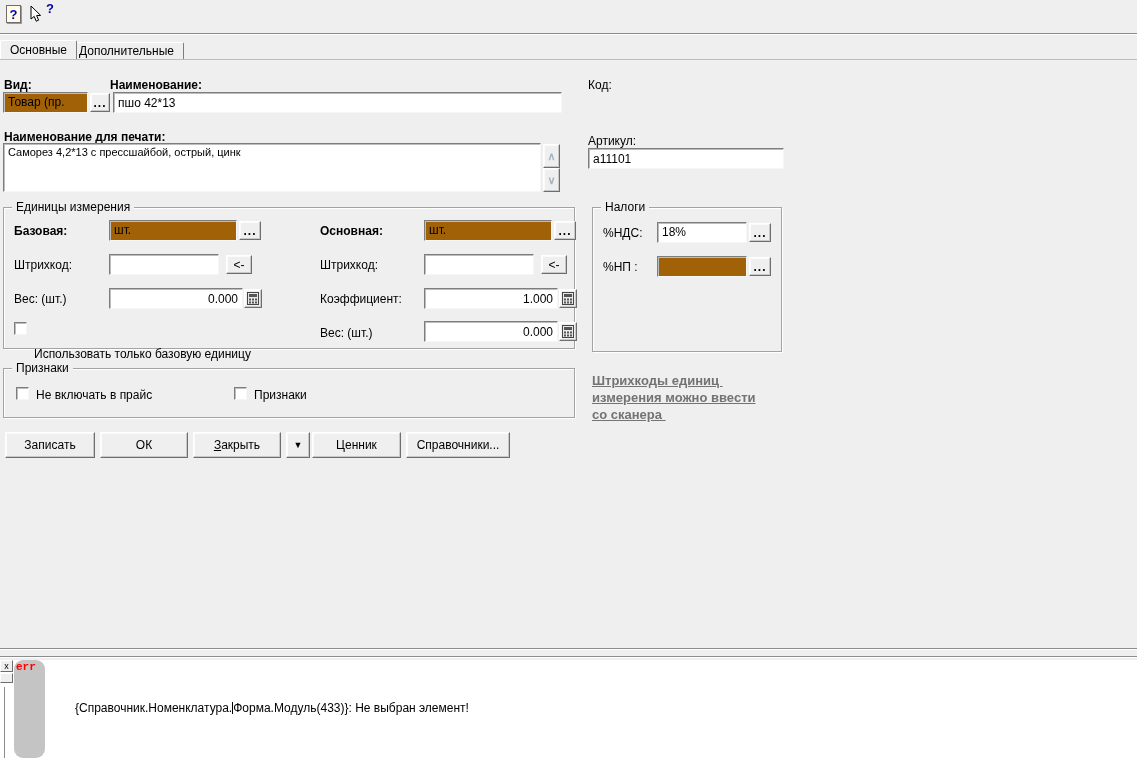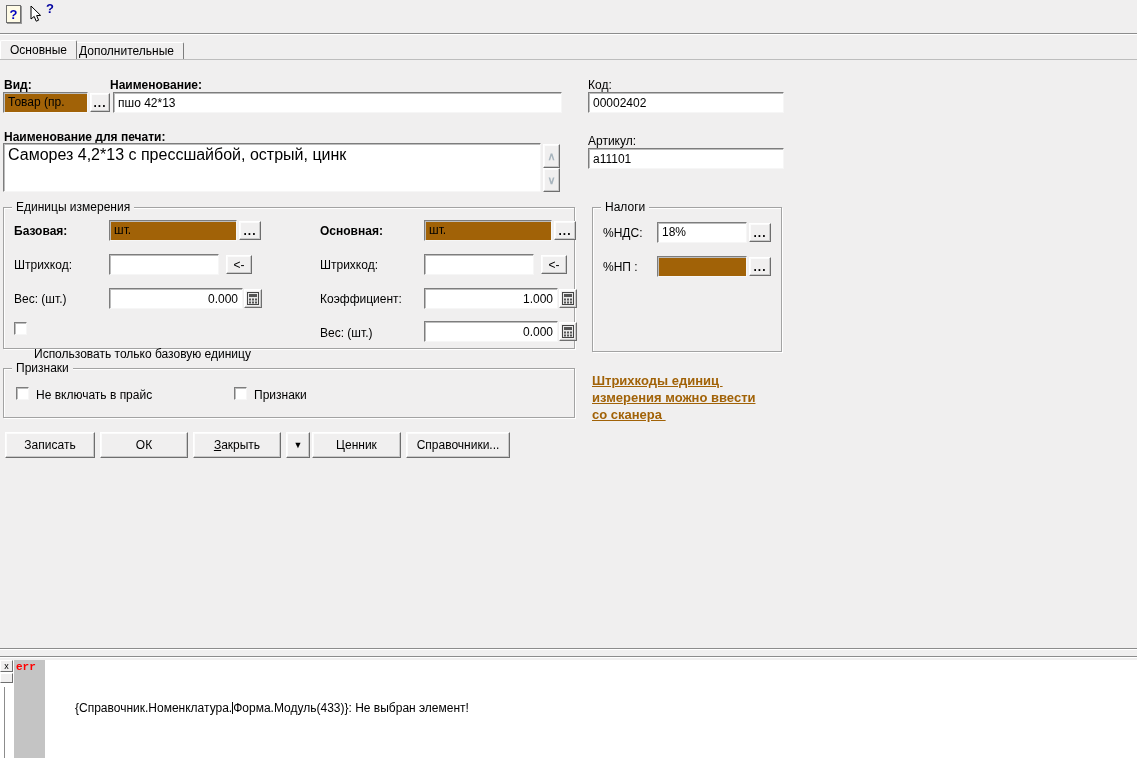--- a/index.html
+++ b/index.html
@@ -65,27 +65,27 @@
     width:15px; height:18px; background:#fffbe6;
     border:1px solid #6e6e6e; box-shadow:1px 1px 0 #9a9a9a;
     display:flex; align-items:center; justify-content:center;
     color:#0000bf; font-weight:bold; font-size:13px;
   }
   .cursor-q { position:relative; width:24px; height:20px; }
   .cursor-q svg { position:absolute; left:0; top:2px; }
   .cursor-q .q { position:absolute; right:0; top:-3px; color:#00009f; font-weight:bold; font-size:13px; }
 
   
-  .textarea { padding:2px 4px; font-family:"Liberation Sans", sans-serif; font-size:16px; resize:none; overflow:hidden; }
+  .textarea { padding:2px 4px; font-family:"Liberation Sans", sans-serif; font-size:11px; resize:none; overflow:hidden; }
   .spinbtn { color:#a7b4bd; font-size:11px; font-weight:bold; }
 
   .calc-btn svg { display:block; }
 
   
-  .hint { color:#a16207; font-weight:bold; font-size:13px; line-height:17px; }
+  .hint { color:#737373; font-weight:bold; font-size:13px; line-height:17px; }
   .hint span { display:block; text-decoration:underline; cursor:pointer; white-space:pre; }
 
   
   .msgpane { background:#ffffff; }
   .gutter { background:#c4c4c4; }
   .errmark { font-family:"Liberation Mono", monospace; font-size:11px; font-weight:bold; color:#ff0000; }
   .msgline { font-size:12px; line-height:16px; white-space:pre; }
   .caret { display:inline-block; width:1px; height:12px; background:#000; vertical-align:-2px; }
   .mini-btn {
     background:#f0efef; border:1px solid; border-color:#ffffff #6e6e6e #6e6e6e #ffffff;
@@ -125,21 +125,20 @@
 
   <div class="abs lbl lbl-b" style="left:4px; top:78px;">Вид:</div>
   <div class="abs lbl lbl-b" style="left:110px; top:78px;">Наименование:</div>
   <div class="abs lbl" style="left:588px; top:78px;">Код:</div>
 
   <div class="abs field field-gray" style="left:3px; top:92px; width:85px;">Товар (пр.</div>
   <button class="abs btn3d browse" style="left:90px; top:93px; width:20px; height:19px;">
       <span>...</span>
     </button>
   <input class="abs field" style="left: 113px; top: 92px; width: 449px;" value="пшо 42*13">
-  <input class="abs field" style="left: 588px; top: 92px; width: 196px;" value="00002402">
 
   <div class="abs lbl lbl-b" style="left:4px; top:130px;">Наименование для печати:</div>
   <textarea class="abs textarea" style="left: 3px; top: 143px; width: 538px; height: 49px;">Саморез 4,2*13 с прессшайбой, острый, цинк</textarea>
   <button class="abs btn3d spinbtn" style="left:543px; top:144px; width:17px; height:24px;">
       <span>∧</span>
     </button>
   <button class="abs btn3d spinbtn" style="left:543px; top:168px; width:17px; height:24px;">
       <span>∨</span>
     </button>
 
@@ -274,19 +273,19 @@
 
   <div class="abs ridge" style="left:0; top:648px; width:1137px;"></div>
   <div class="abs ridge" style="left:0; top:656px; width:1137px;"></div>
 
   <div class="abs msgpane" style="left:0; top:660px; width:1137px; height:98px;">
     <button class="abs mini-btn" style="left:0; top:0; width:13px; height:12px;">
         <span>x</span>
       </button>
     <button class="abs mini-btn" style="left:0; top:13px; width:13px; height:10px;"></button>
     <div class="abs vgroove" style="left:4px; top:27px; height:71px;"></div>
-    <div class="abs gutter" style="left:14px; top:0; width:31px; height:98px;">
+    <div class="abs gutter" style="left:14px; top:0; width:31px; height:98px;border-radius:9px;">
       <span class="errmark" style="position:absolute; left:2px; top:1px;">err</span>
     </div>
     <div class="abs msgline" style="left:75px; top:20px;margin-top:20px;"><span>{Справочник.Номенклатура.</span><span class="caret"></span><span>Форма.Модуль(433)}: Не выбран элемент!</span></div>
   </div>
 
 </div>
 
 </body></html>

